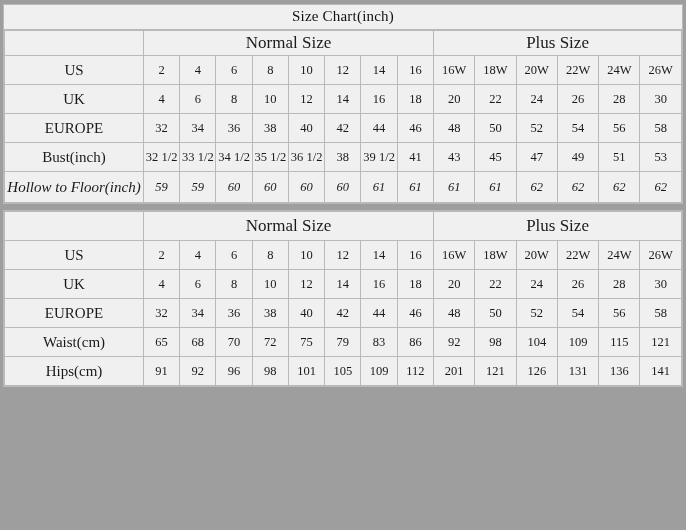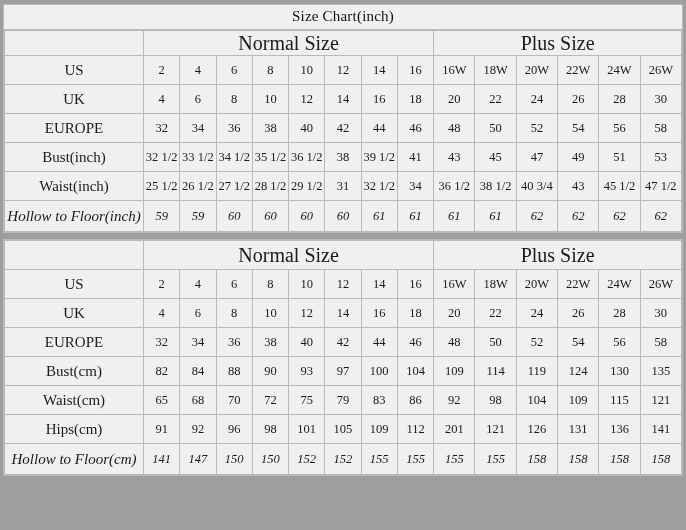--- a/index.html
+++ b/index.html
@@ -53,21 +53,21 @@
     height: 28px;
     vertical-align: middle;
     white-space: nowrap;
     overflow: hidden;
   }
   td.label {
     width: 138px;
     font-size: 15px;
   }
   td.group {
-    font-size: 20px;
+    font-size: 17px;
     height: 24px;
     text-align: center;
   }
   .row-h td {
     height: 28px;
   }
   .cm td {
     height: 28px;
   }
   .tall td { height: 30px; font-style: italic; }
@@ -152,37 +152,20 @@
           <td>38</td>
           <td>39 1/2</td>
           <td>41</td>
           <td>43</td>
           <td>45</td>
           <td>47</td>
           <td>49</td>
           <td>51</td>
           <td>53</td>
         </tr>
-        <tr class="row-h">
-          <td class="label">Waist(inch)</td>
-          <td>25 1/2</td>
-          <td>26 1/2</td>
-          <td>27 1/2</td>
-          <td>28 1/2</td>
-          <td>29 1/2</td>
-          <td>31</td>
-          <td>32 1/2</td>
-          <td>34</td>
-          <td>36 1/2</td>
-          <td>38 1/2</td>
-          <td>40 3/4</td>
-          <td>43</td>
-          <td>45 1/2</td>
-          <td>47 1/2</td>
-        </tr>
         <tr class="tall">
           <td class="label">Hollow to Floor(inch)</td>
           <td>59</td>
           <td>59</td>
           <td>60</td>
           <td>60</td>
           <td>60</td>
           <td>60</td>
           <td>61</td>
           <td>61</td>
@@ -255,37 +238,20 @@
           <td>44</td>
           <td>46</td>
           <td>48</td>
           <td>50</td>
           <td>52</td>
           <td>54</td>
           <td>56</td>
           <td>58</td>
         </tr>
         <tr class="row-h">
-          <td class="label">Bust(cm)</td>
-          <td>82</td>
-          <td>84</td>
-          <td>88</td>
-          <td>90</td>
-          <td>93</td>
-          <td>97</td>
-          <td>100</td>
-          <td>104</td>
-          <td>109</td>
-          <td>114</td>
-          <td>119</td>
-          <td>124</td>
-          <td>130</td>
-          <td>135</td>
-        </tr>
-        <tr class="row-h">
           <td class="label">Waist(cm)</td>
           <td>65</td>
           <td>68</td>
           <td>70</td>
           <td>72</td>
           <td>75</td>
           <td>79</td>
           <td>83</td>
           <td>86</td>
           <td>92</td>
@@ -305,34 +271,17 @@
           <td>105</td>
           <td>109</td>
           <td>112</td>
           <td>201</td>
           <td>121</td>
           <td>126</td>
           <td>131</td>
           <td>136</td>
           <td>141</td>
         </tr>
-        <tr class="tall">
-          <td class="label">Hollow to Floor(cm)</td>
-          <td>141</td>
-          <td>147</td>
-          <td>150</td>
-          <td>150</td>
-          <td>152</td>
-          <td>152</td>
-          <td>155</td>
-          <td>155</td>
-          <td>155</td>
-          <td>155</td>
-          <td>158</td>
-          <td>158</td>
-          <td>158</td>
-          <td>158</td>
-        </tr>
       </tbody>
     </table>
   </div>
 
 </div>
 
 </body></html>

